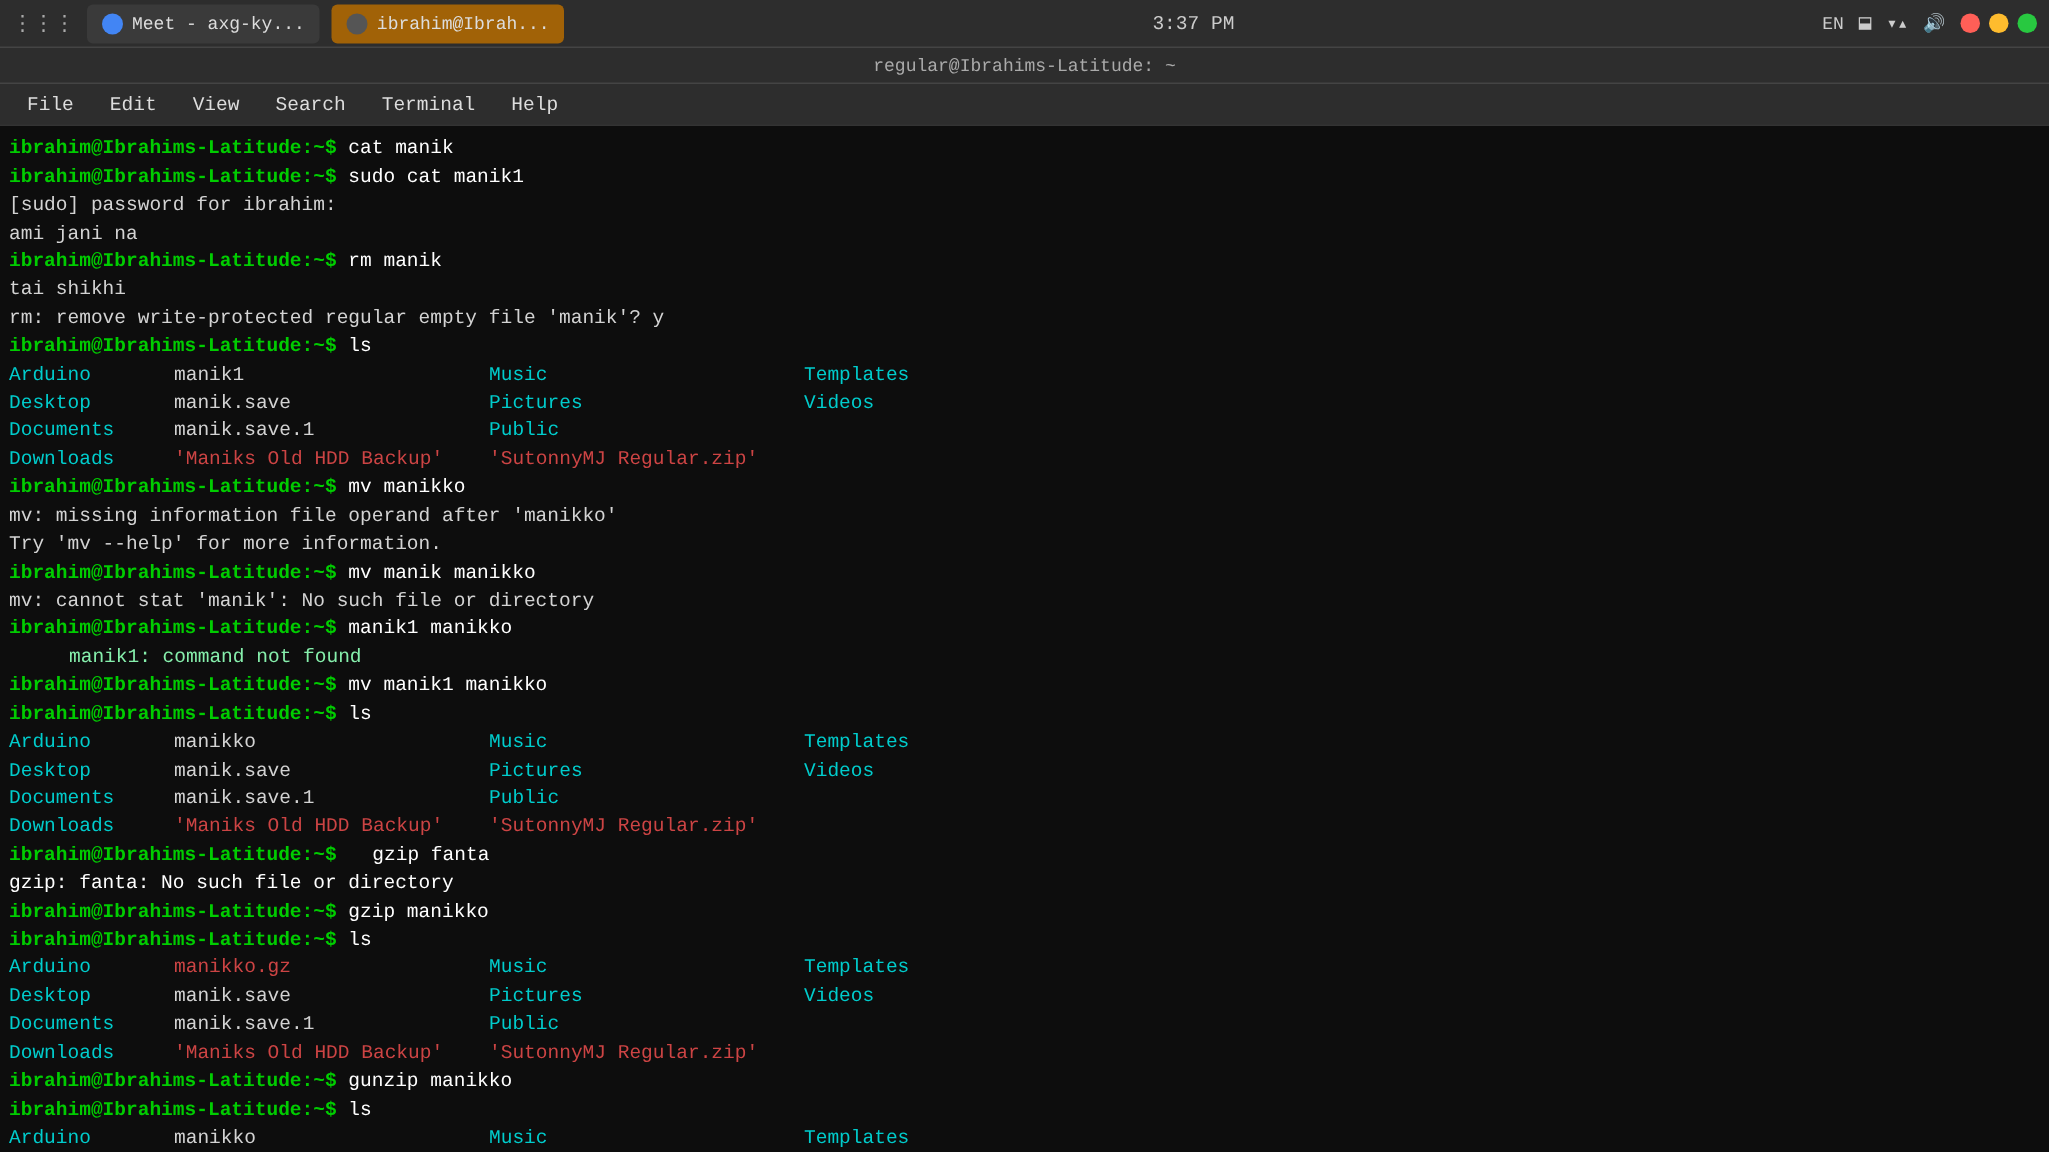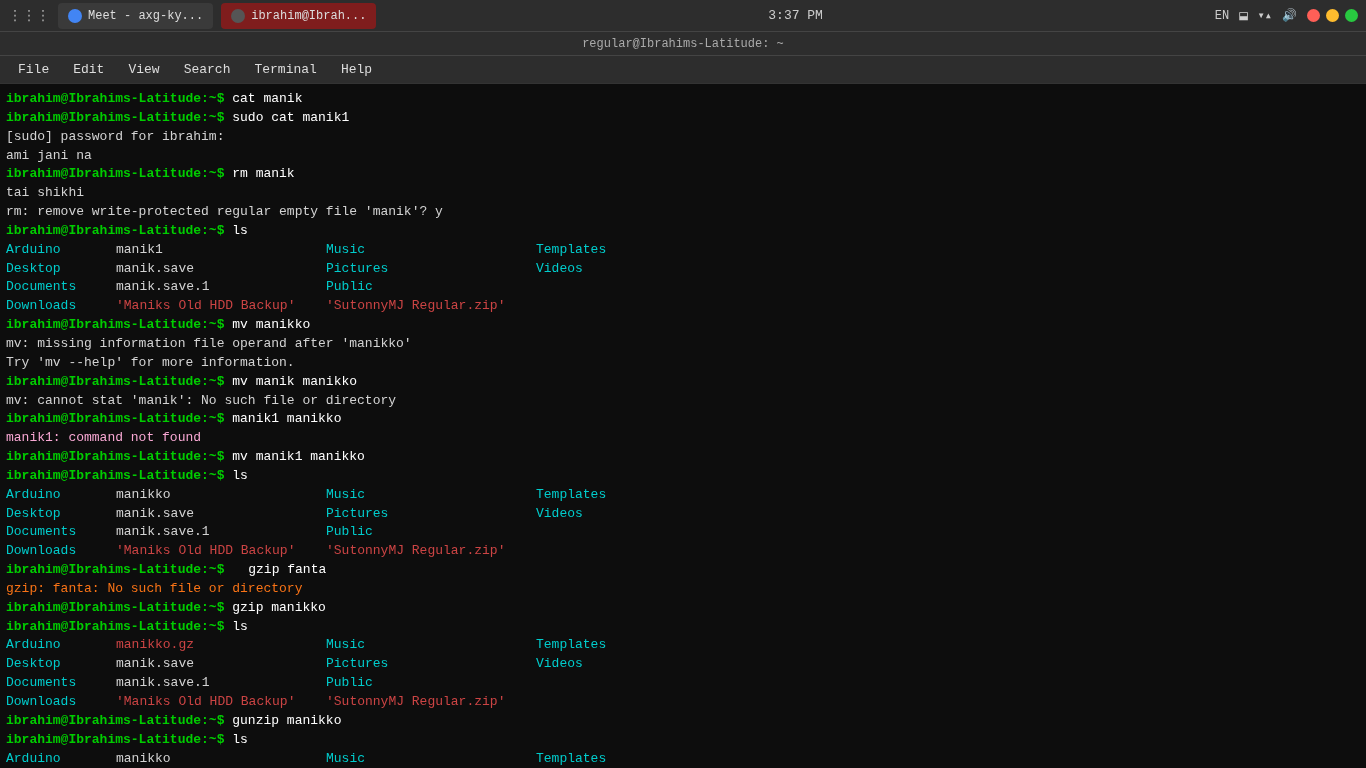--- a/index.html
+++ b/index.html
@@ -40,21 +40,21 @@
       cursor: pointer;
       height: 26px;
     }
     .taskbar-tab .tab-icon {
       width: 14px;
       height: 14px;
       border-radius: 50%;
       display: inline-block;
     }
     .taskbar-tab.active {
-      background: #7f1d1d;
+      background: #a16207;
     }
     .taskbar-center {
       flex: 1;
       text-align: center;
       font-size: 13px;
       color: #ccc;
     }
     .taskbar-right {
       display: flex;
       align-items: center;
@@ -190,21 +190,21 @@
       <span style="color: rgb(204, 68, 68);">'SutonnyMJ Regular.zip'</span>
       <span style="color: rgb(211, 211, 211);"></span>
       <span style="color: rgb(211, 211, 211);"></span>
     </div>
     <div><span style="color:#00cc00;font-weight:bold;">ibrahim@Ibrahims-Latitude:~$</span><span style="color:#ffffff;"> mv manikko</span></div>
     <div style="color: rgb(211, 211, 211);">mv: missing information file operand after 'manikko'</div>
     <div style="color: rgb(211, 211, 211);">Try 'mv --help' for more information.</div>
     <div><span style="color:#00cc00;font-weight:bold;">ibrahim@Ibrahims-Latitude:~$</span><span style="color:#ffffff;"> mv manik manikko</span></div>
     <div style="color: rgb(211, 211, 211);">mv: cannot stat 'manik': No such file or directory</div>
     <div><span style="color:#00cc00;font-weight:bold;">ibrahim@Ibrahims-Latitude:~$</span><span style="color:#ffffff;"> manik1 manikko</span></div>
-    <div style="color: #f9a8d4;">manik1: command not found</div>
+    <div style="color: #86efac; margin-left: 40px;">manik1: command not found</div>
     <div><span style="color:#00cc00;font-weight:bold;">ibrahim@Ibrahims-Latitude:~$</span><span style="color:#ffffff;"> mv manik1 manikko</span></div>
     <div><span style="color:#00cc00;font-weight:bold;">ibrahim@Ibrahims-Latitude:~$</span><span style="color:#ffffff;"> ls</span></div>
     <div style="display: grid; grid-template-columns: 110px 210px 210px 200px 1fr; margin-left: 0px;">
       <span style="color: rgb(0, 204, 204);">Arduino</span>
       <span style="color: rgb(211, 211, 211);">manikko</span>
       <span style="color: rgb(0, 204, 204);">Music</span>
       <span style="color: rgb(0, 204, 204);">Templates</span>
       <span style="color: rgb(211, 211, 211);"></span>
       <span style="color: rgb(0, 204, 204);">Desktop</span>
       <span style="color: rgb(211, 211, 211);">manik.save</span>
@@ -216,21 +216,21 @@
       <span style="color: rgb(0, 204, 204);">Public</span>
       <span style="color: rgb(211, 211, 211);"></span>
       <span style="color: rgb(211, 211, 211);"></span>
       <span style="color: rgb(0, 204, 204);">Downloads</span>
       <span style="color: rgb(204, 68, 68);">'Maniks Old HDD Backup'</span>
       <span style="color: rgb(204, 68, 68);">'SutonnyMJ Regular.zip'</span>
       <span style="color: rgb(211, 211, 211);"></span>
       <span style="color: rgb(211, 211, 211);"></span>
     </div>
     <div><span style="color:#00cc00;font-weight:bold;">ibrahim@Ibrahims-Latitude:~$</span><span style="color:#ffffff;margin-left:16px;"> gzip fanta</span></div>
-    <div style="color: #f97316;">gzip: fanta: No such file or directory</div>
+    <div style="color: #ffffff;">gzip: fanta: No such file or directory</div>
     <div><span style="color:#00cc00;font-weight:bold;">ibrahim@Ibrahims-Latitude:~$</span><span style="color:#ffffff;"> gzip manikko</span></div>
     <div><span style="color:#00cc00;font-weight:bold;">ibrahim@Ibrahims-Latitude:~$</span><span style="color:#ffffff;"> ls</span></div>
     <div style="display: grid; grid-template-columns: 110px 210px 210px 200px 1fr; margin-left: 0px;">
       <span style="color: rgb(0, 204, 204);">Arduino</span>
       <span style="color: rgb(204, 68, 68);">manikko.gz</span>
       <span style="color: rgb(0, 204, 204);">Music</span>
       <span style="color: rgb(0, 204, 204);">Templates</span>
       <span style="color: rgb(211, 211, 211);"></span>
       <span style="color: rgb(0, 204, 204);">Desktop</span>
       <span style="color: rgb(211, 211, 211);">manik.save</span>

